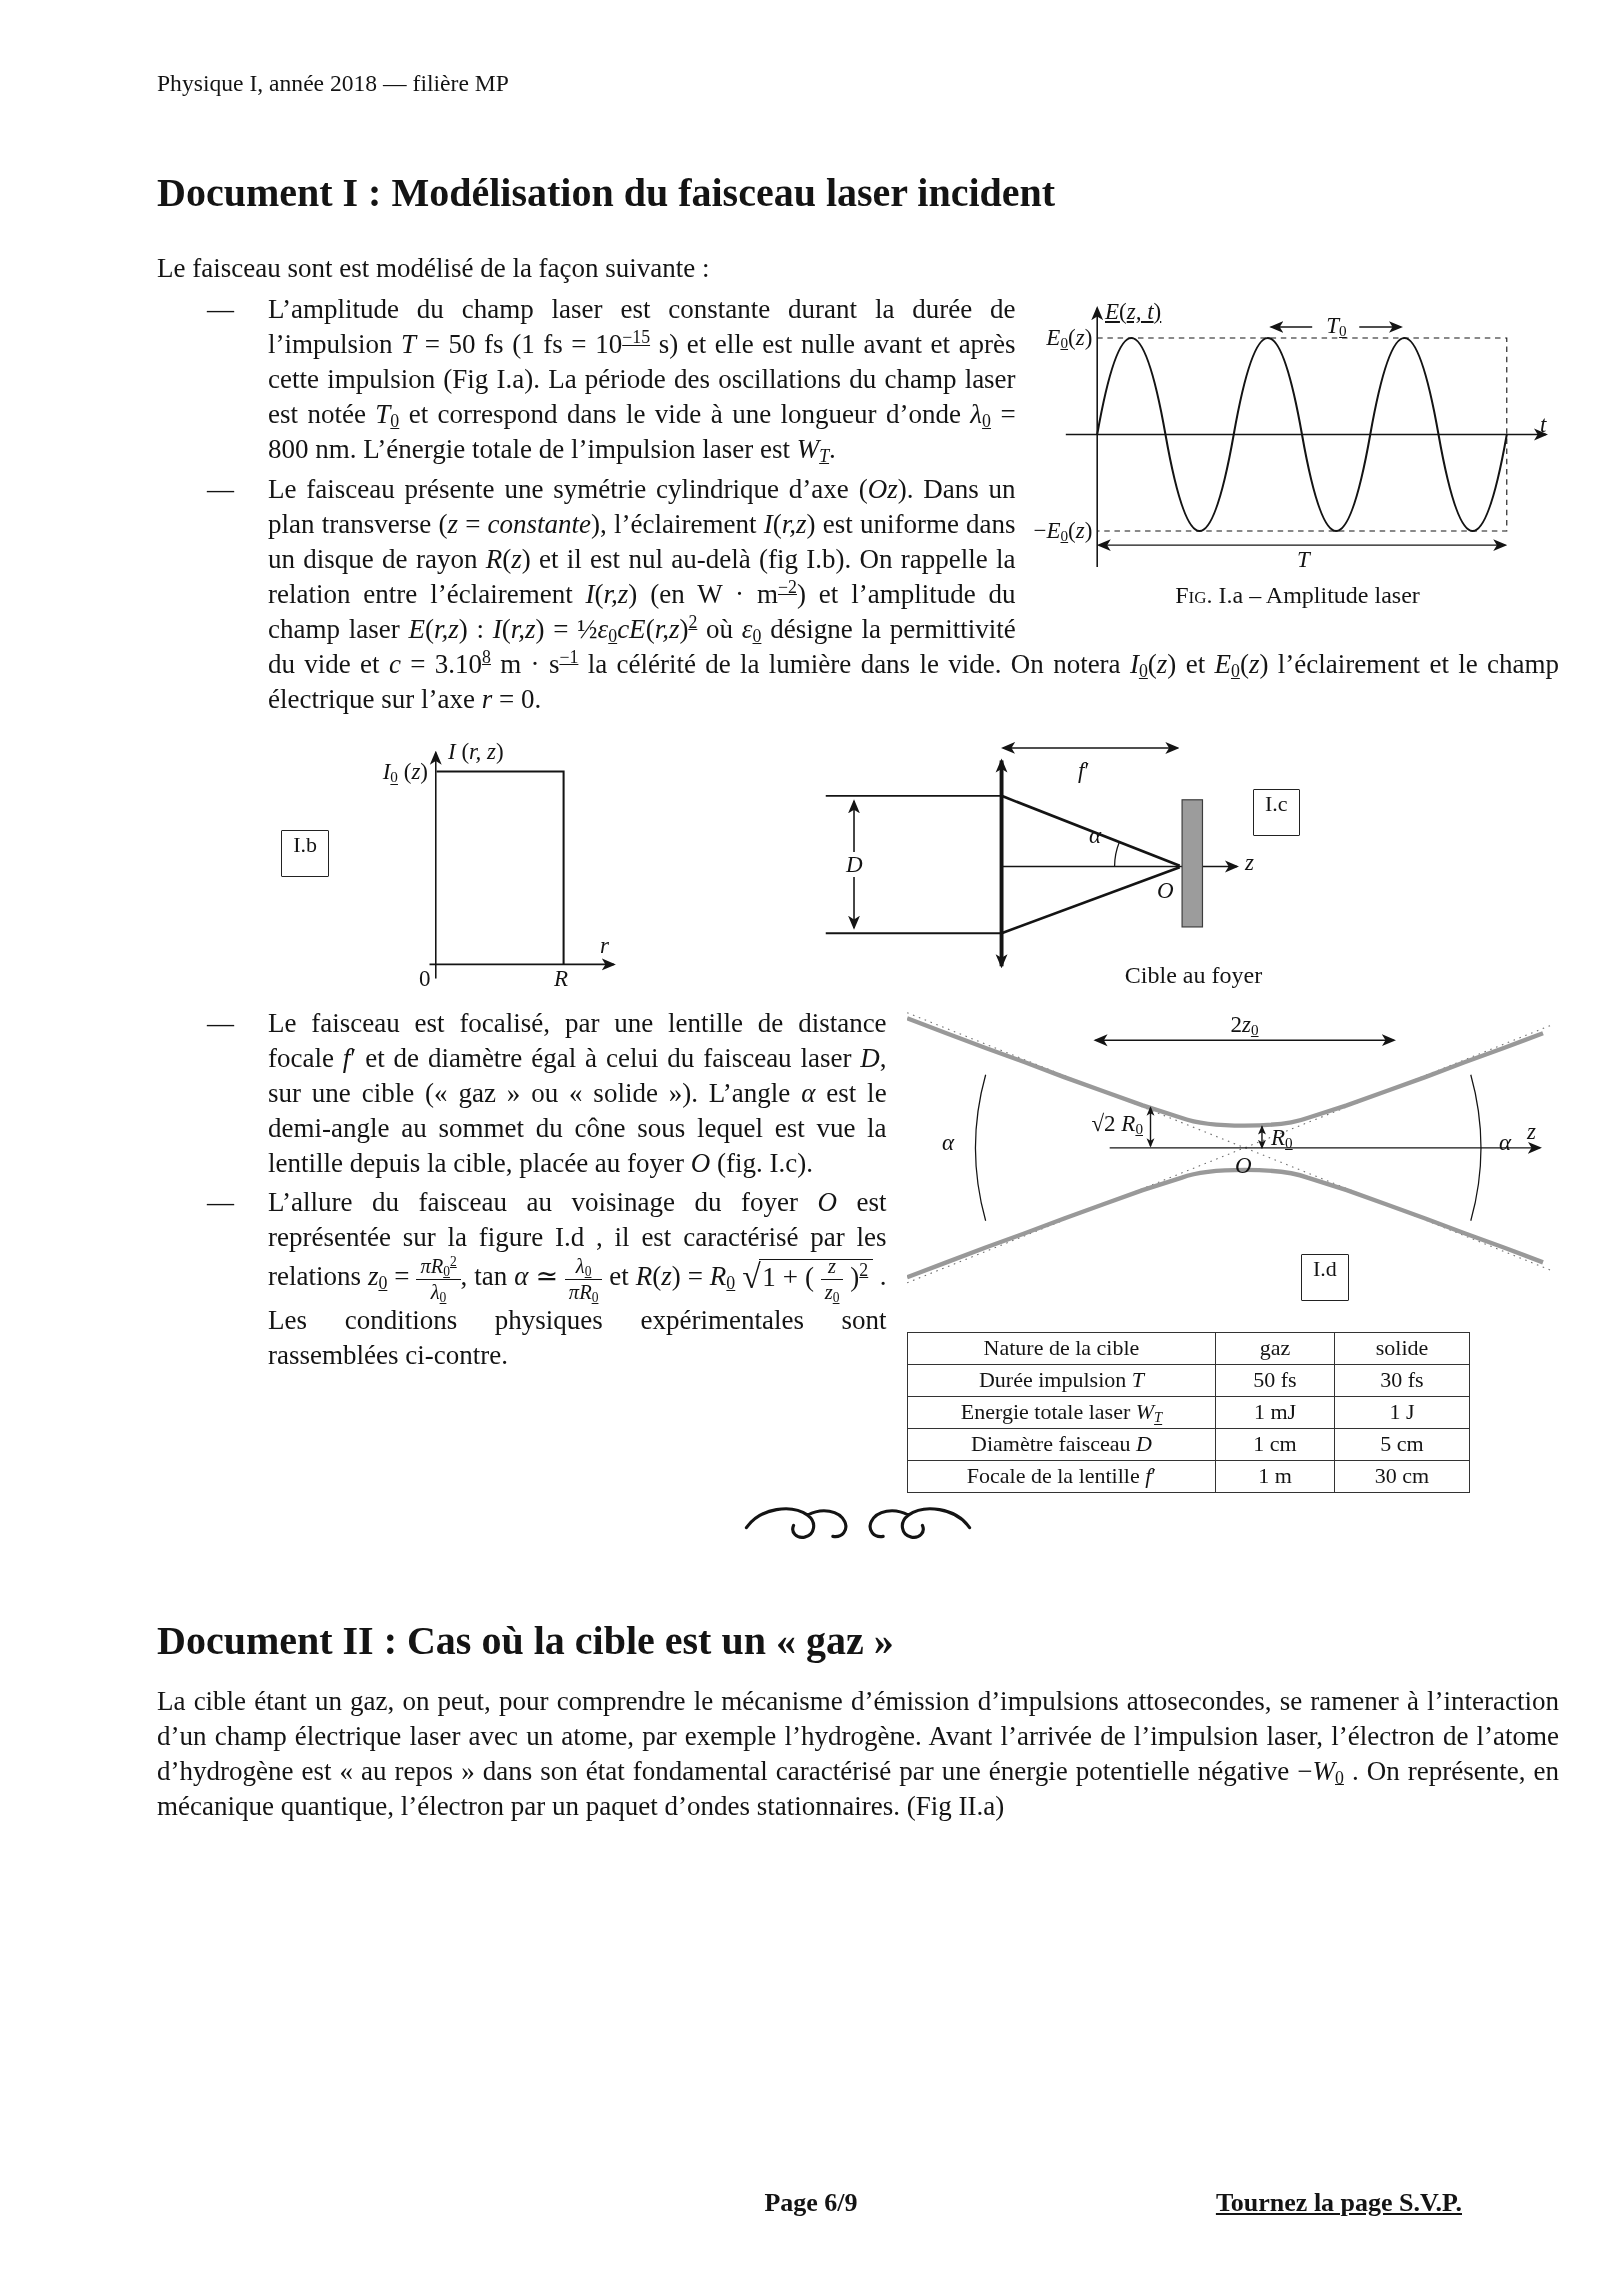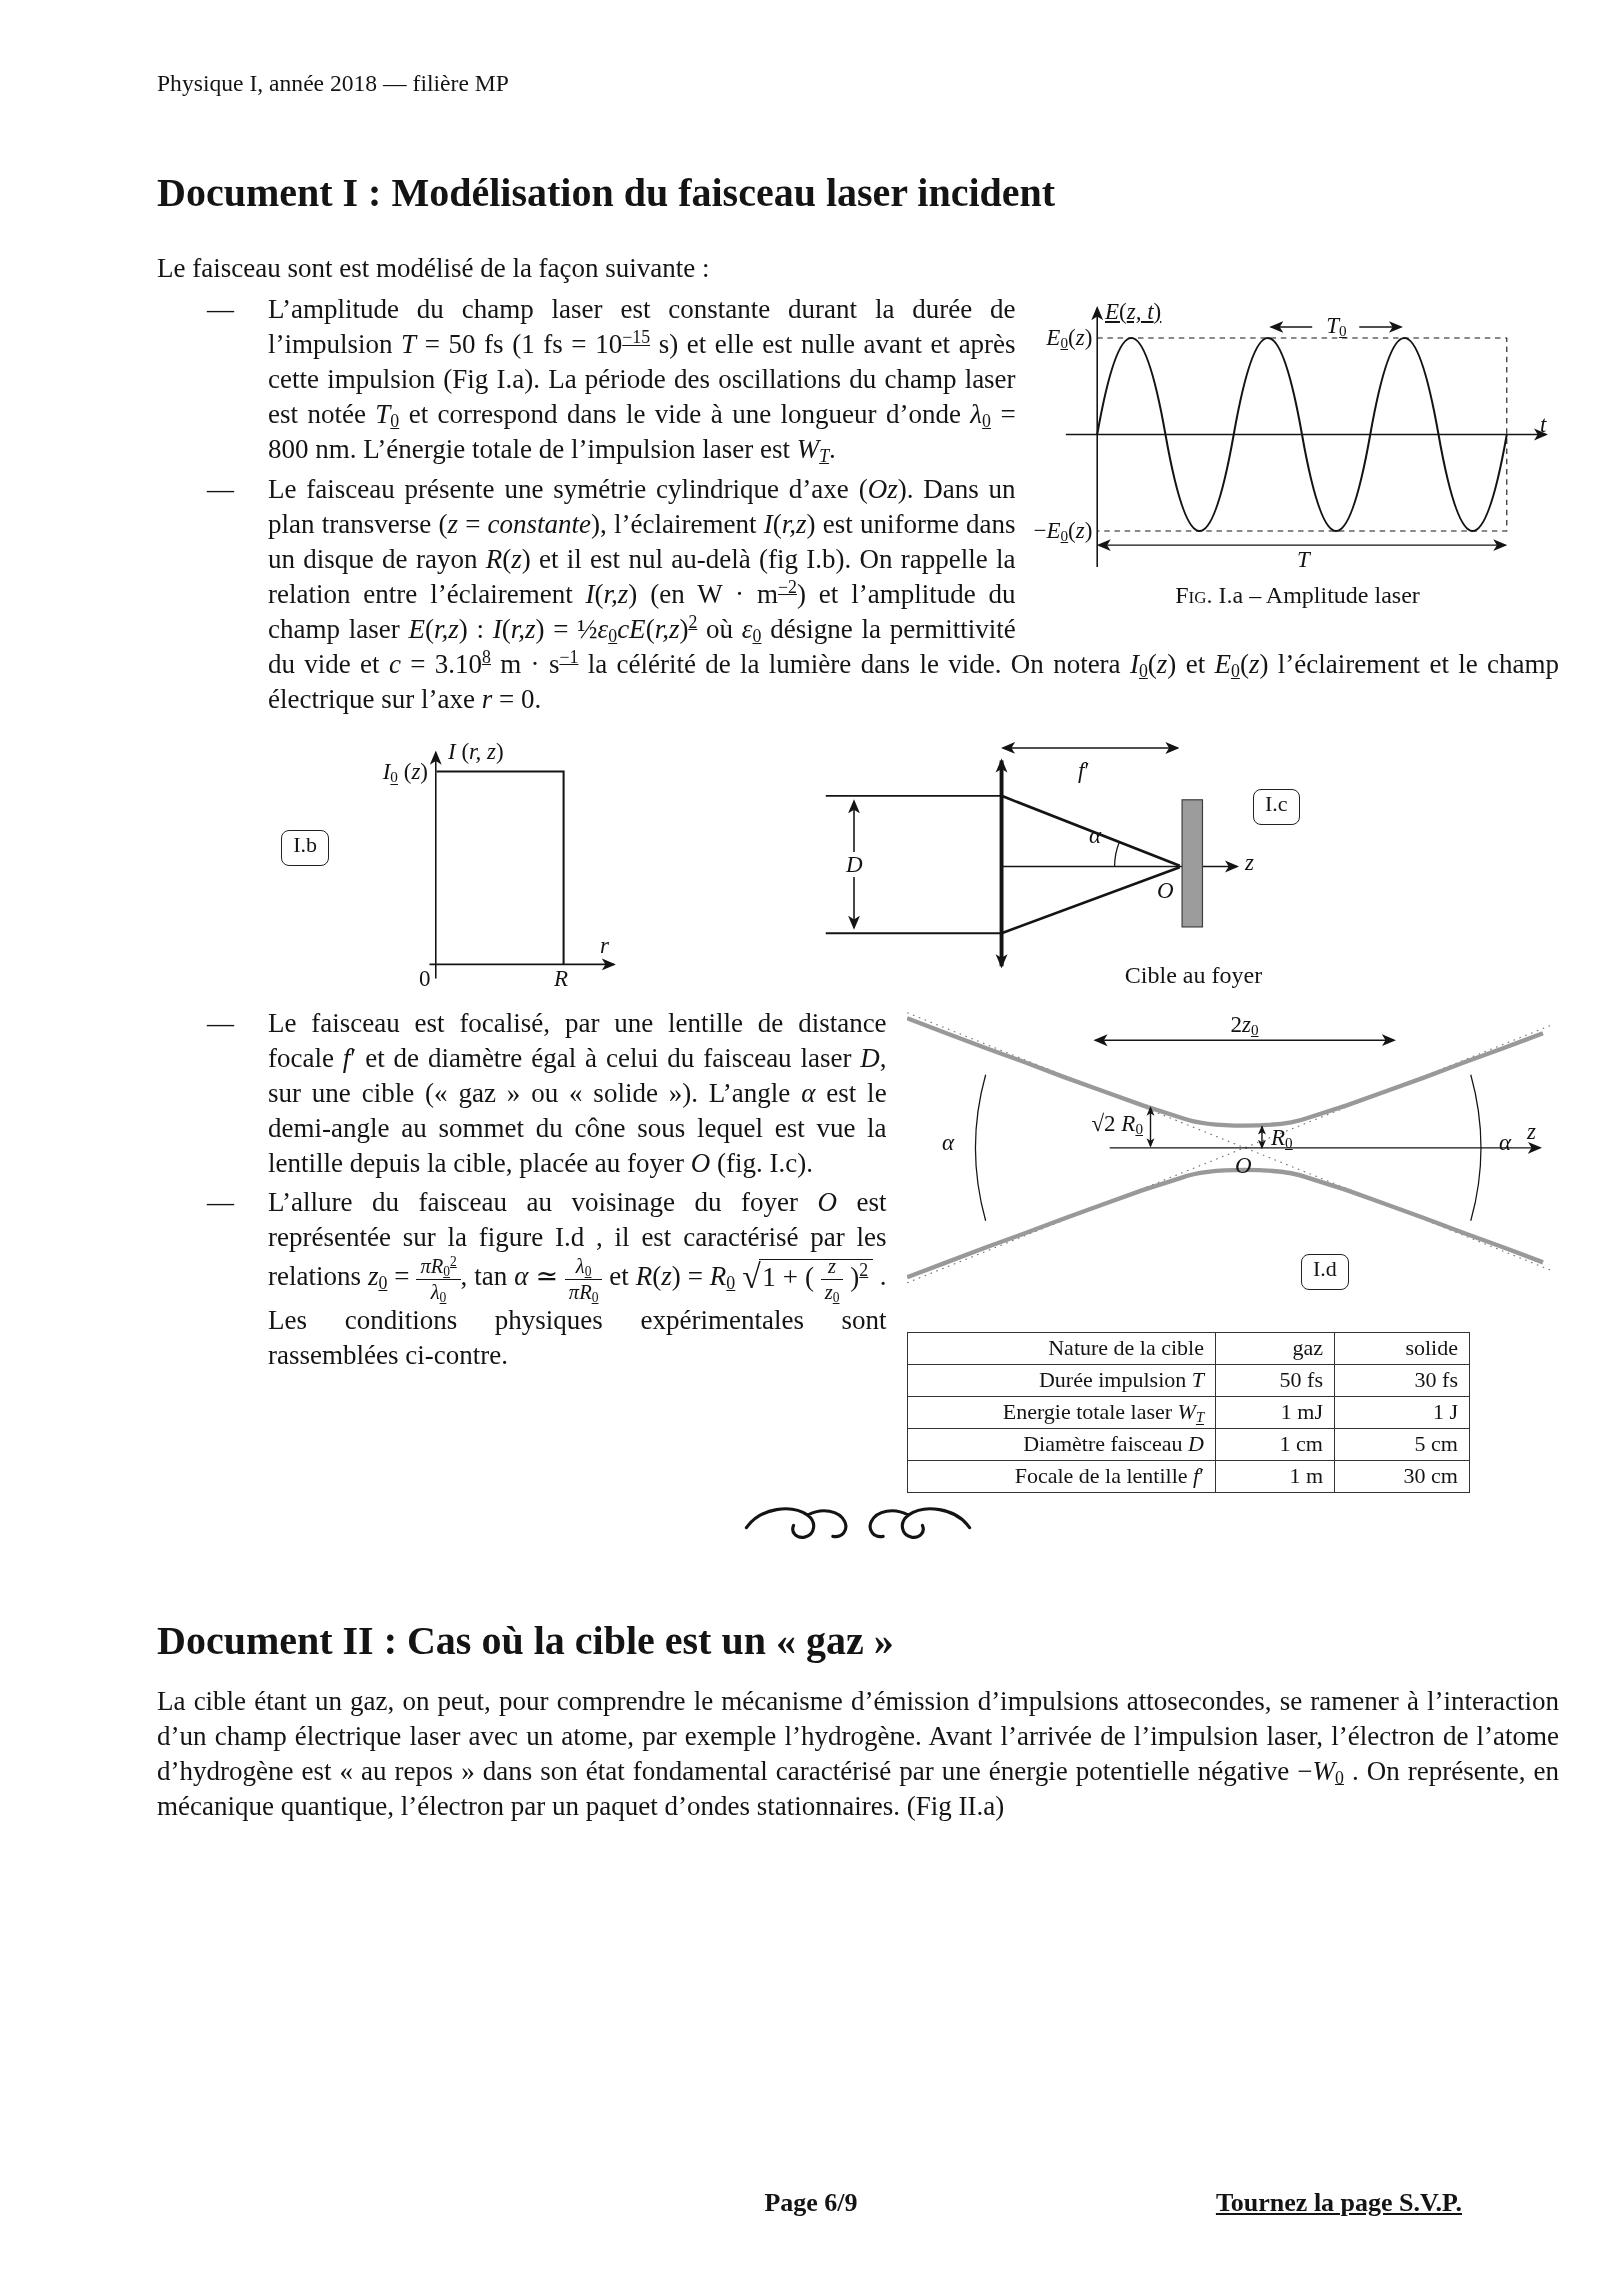--- a/index.html
+++ b/index.html
@@ -22,34 +22,34 @@
   sup { vertical-align:0.55em; }
   sub { vertical-align:-0.22em; }
 
   
   .canvas { position:relative; }
   .canvas svg { display:block; }
   .flb { position:absolute; font-size:23px; line-height:25px; white-space:nowrap; }
   .flb.right { text-align:right; }
   .flb.ctr { text-align:center; }
   .flb.bgw { background:#fff; padding:0 3.1px; }
-  .boxlab { position:absolute; border:1.6px solid #222; border-radius:8px; padding:0 11px 7px 11px; font-size:22px; line-height:27px; }
+  .boxlab { position:absolute; border:1.6px solid #222; border-radius:1px; padding:0 11px 18px 11px; font-size:22px; line-height:27px; }
 
   .fig-a { float:right; width:523px; margin:4.7px 0 0 20.4px; }
   .figcap { text-align:center; font-size:24px; margin-top:6.3px; }
   .fsc { font-variant:small-caps; }
 
   .figrow { clear:both; display:flex; align-items:flex-start; margin-top:20.4px; }
   .fig-b { flex:none; width:349px; height:247px; margin-left:118px; }
   .fig-c { flex:none; width:746px; height:259px; margin-left:auto; }
 
   .right-col { float:right; width:652px; margin:-27px 0 7.9px 20.4px; }
   .fig-d { width:644px; height:314px; }
   .cond-table { border-collapse:collapse; margin-top:39px; font-size:22px; line-height:27px; }
-  .cond-table td { border:1.4px solid #333; text-align:right; padding:1.6px 11px 2.4px 11px; }
+  .cond-table td { border:1.4px solid #333; text-align:center; padding:1.6px 11px 2.4px 11px; }
   .cond-table td.c1 { width:308px; }
   .cond-table td.c2 { width:119px; }
   .cond-table td.c3 { width:135px; }
 
   
   .frac { display:inline-block; vertical-align:middle; text-align:center; font-size:0.76em; line-height:1.1; }
   .frac .num { display:block; border-bottom:1.6px solid #141414; padding:0 3.9px 0.8px 3.9px; }
   .frac .den { display:block; padding:0.8px 3.9px 0 3.9px; }
   .sqrt { white-space:nowrap; }
   .rsign { font-size:1.25em; vertical-align:-0.08em; margin-right:-1.6px; }

